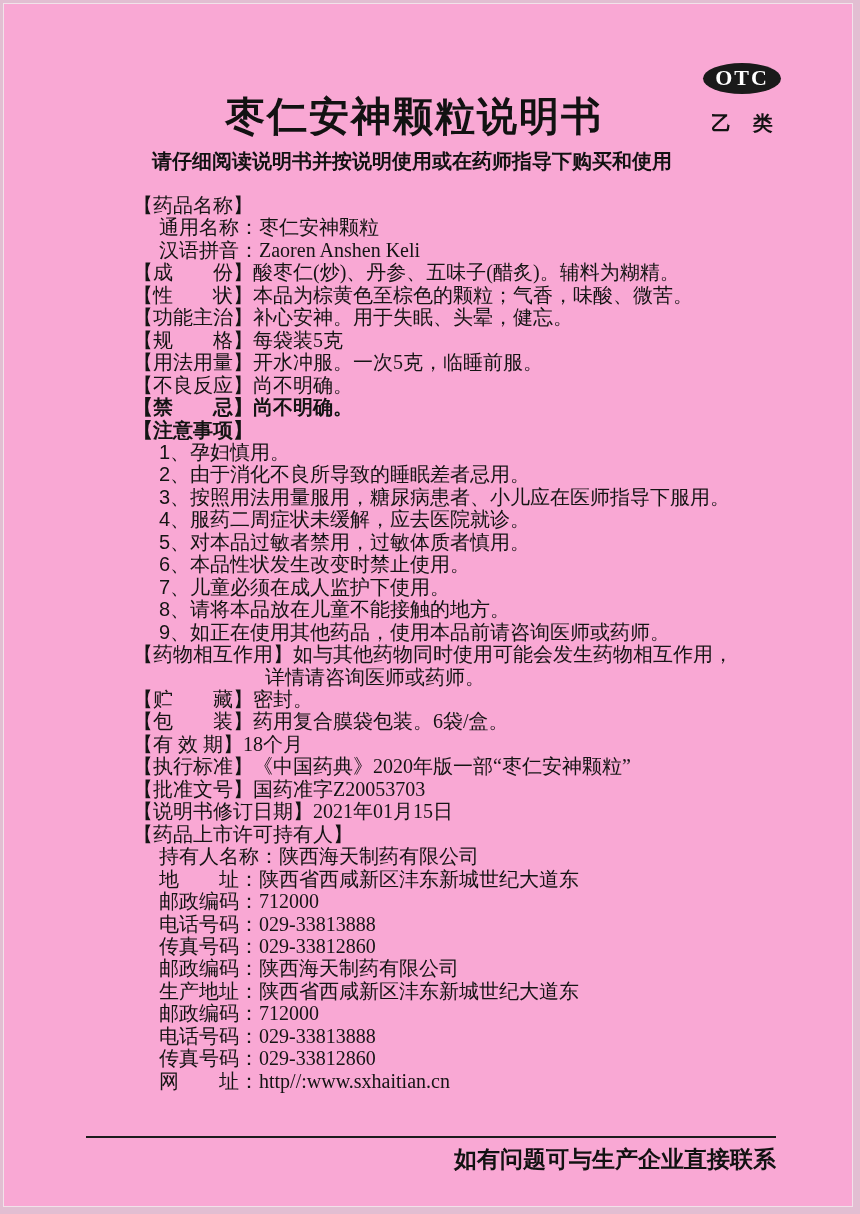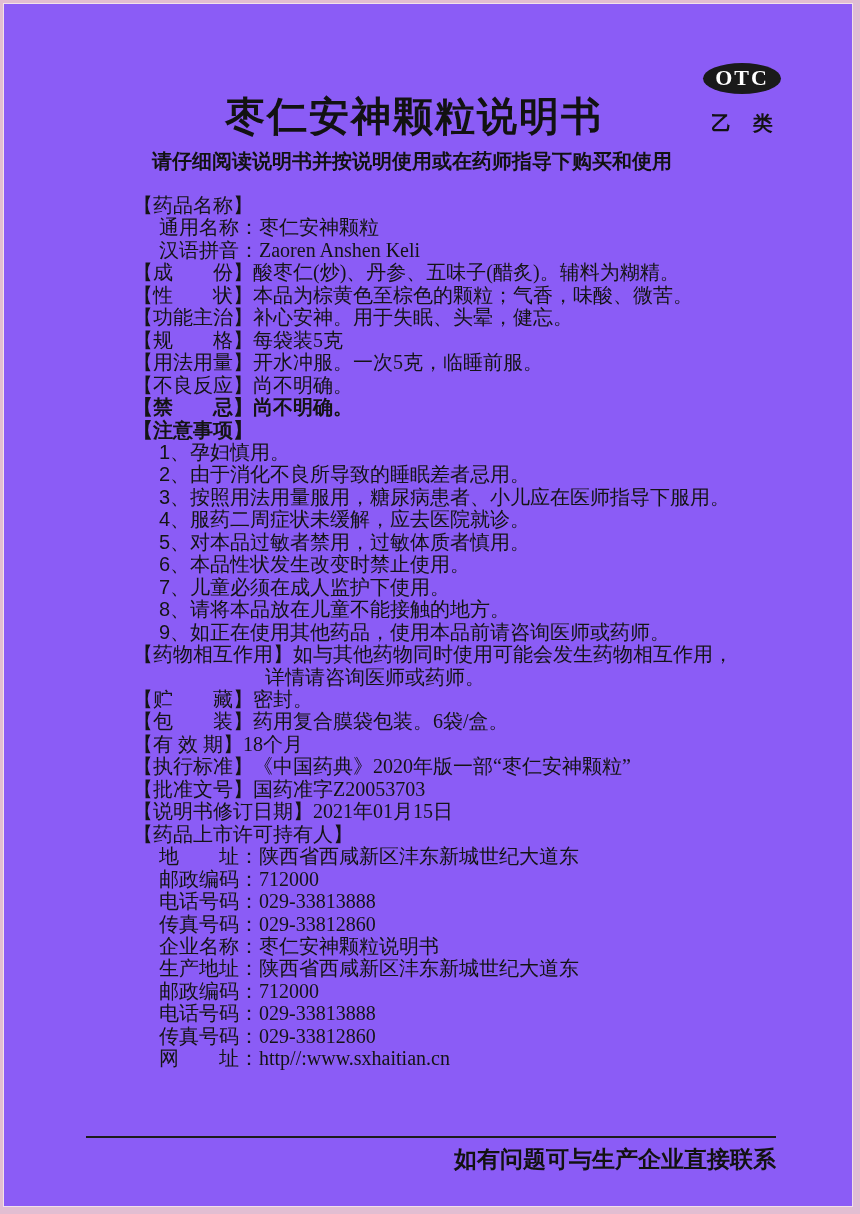--- a/index.html
+++ b/index.html
@@ -4,21 +4,21 @@
 <style>
   html,body { margin:0; padding:0; }
   body {
     width:860px; height:1214px; position:relative;
     background:#e2bed2;
     font-family:"Liberation Serif", serif;
     overflow:hidden;
   }
   .page {
     position:absolute; left:3px; top:3px; right:7px; bottom:7px;
-    background:#8b5cf6;
+    background:#f9a8d4;
     box-shadow: inset 0 0 0 1px #f2e2ea;
   }
   
   .title {
     position:absolute; top:86px; left:0; width:822px; text-align:center;
     font-family:"Liberation Sans", sans-serif; font-weight:bold;
     font-size:40px; letter-spacing:2px; color:#121212; white-space:nowrap;
   }
   .subtitle {
     position:absolute; top:145px; left:0; width:818px; text-align:center;
@@ -92,25 +92,26 @@
       <div class="line sans ind1">9、如正在使用其他药品，使用本品前请咨询医师或药师。</div>
       <div class="line serif">【药物相互作用】如与其他药物同时使用可能会发生药物相互作用，</div>
       <div class="line serif ind2">详情请咨询医师或药师。</div>
       <div class="line serif">【贮　　藏】密封。</div>
       <div class="line serif">【包　　装】药用复合膜袋包装。6袋/盒。</div>
       <div class="line serif">【有 效 期】18个月</div>
       <div class="line serif">【执行标准】《中国药典》2020年版一部“枣仁安神颗粒”</div>
       <div class="line serif">【批准文号】国药准字Z20053703</div>
       <div class="line serif">【说明书修订日期】2021年01月15日</div>
       <div class="line serif">【药品上市许可持有人】</div>
+      <div class="line serif ind1">持有人名称：陕西海天制药有限公司</div>
       <div class="line serif ind1">地　　址：陕西省西咸新区沣东新城世纪大道东</div>
       <div class="line serif ind1">邮政编码：712000</div>
       <div class="line serif ind1">电话号码：029-33813888</div>
       <div class="line serif ind1">传真号码：029-33812860</div>
-      <div class="line serif ind1">企业名称：枣仁安神颗粒说明书</div>
+      <div class="line serif ind1">邮政编码：陕西海天制药有限公司</div>
       <div class="line serif ind1">生产地址：陕西省西咸新区沣东新城世纪大道东</div>
       <div class="line serif ind1">邮政编码：712000</div>
       <div class="line serif ind1">电话号码：029-33813888</div>
       <div class="line serif ind1">传真号码：029-33812860</div>
       <div class="line serif ind1">网　　址：http//:www.sxhaitian.cn</div>
     </div>
 
   <div class="divider"></div>
   <div class="footer-note">如有问题可与生产企业直接联系</div>
 

